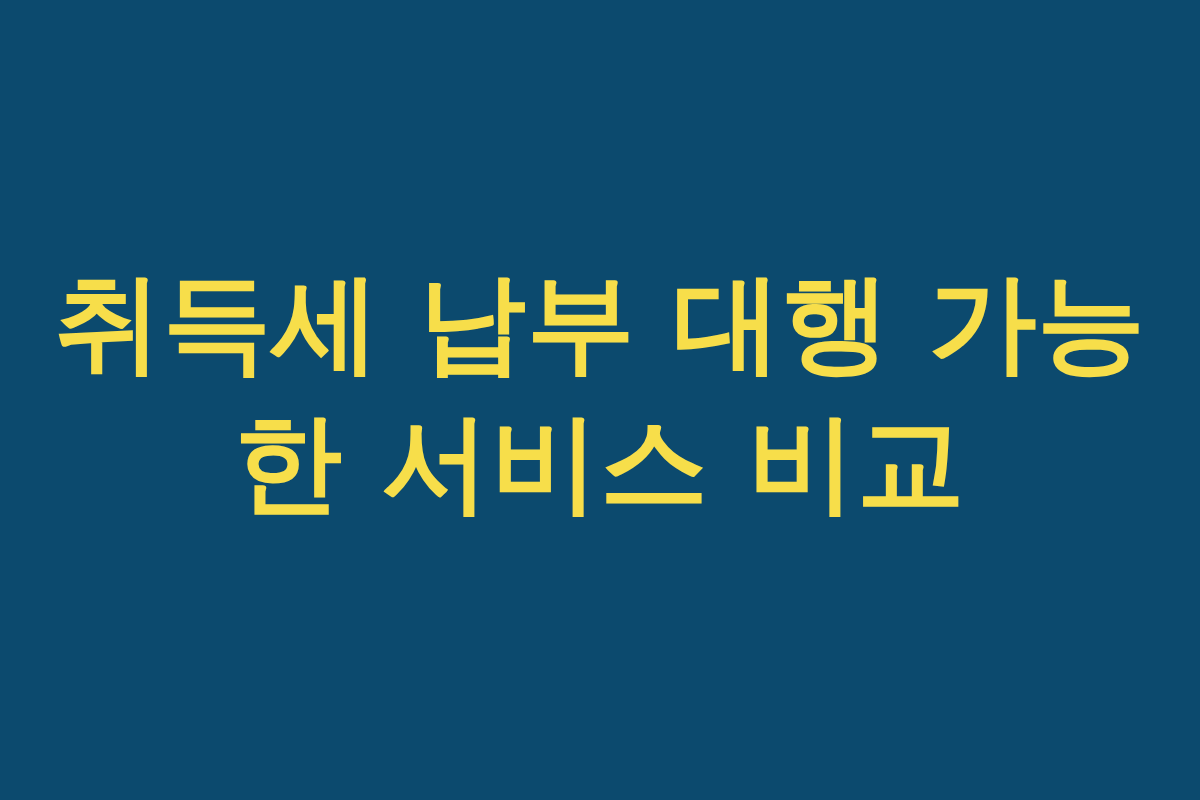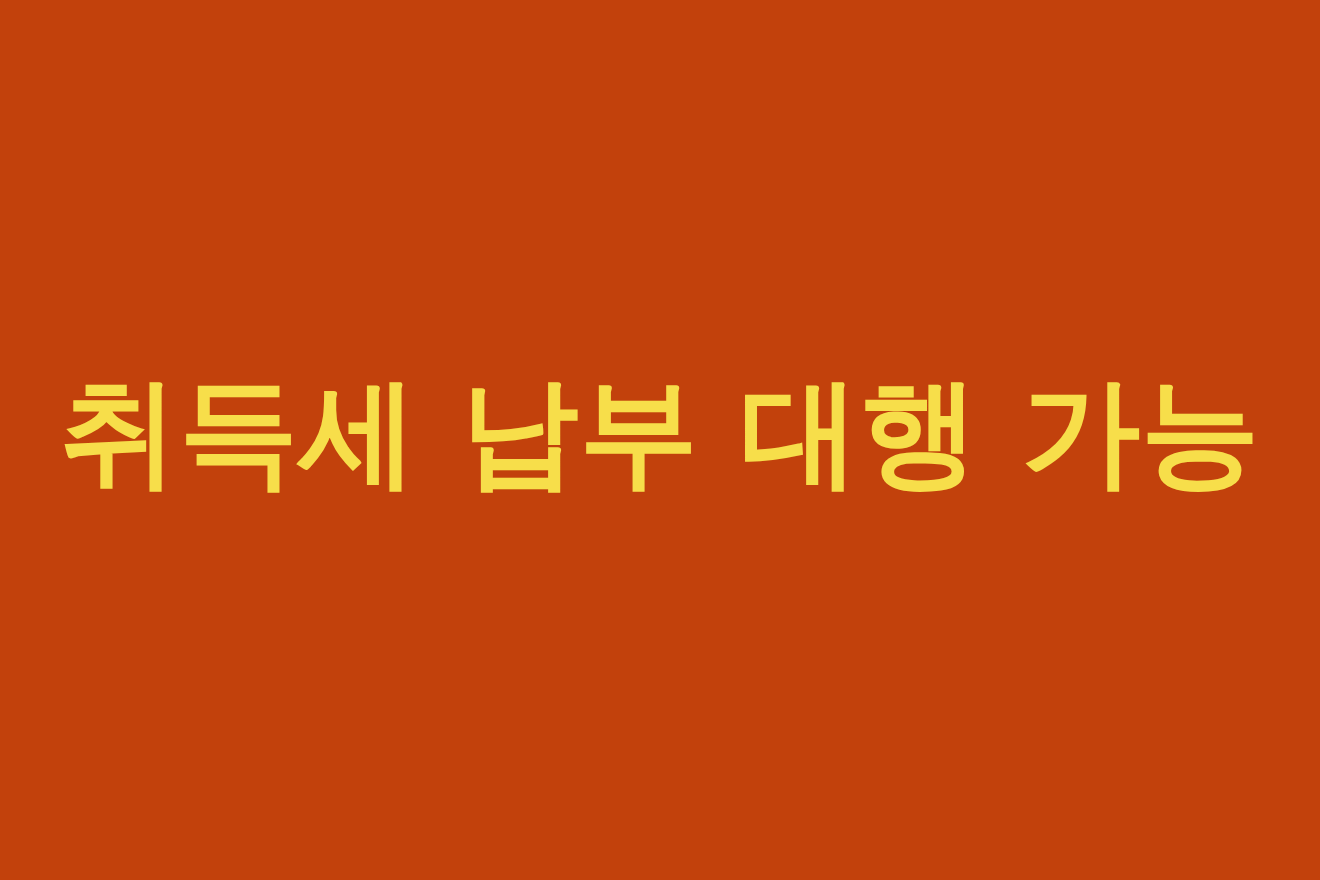--- a/index.html
+++ b/index.html
@@ -12,21 +12,21 @@
 
   body {
     background: #106b61;
     font-family: "Liberation Sans", "DejaVu Sans", sans-serif;
   }
 
   #banner {
     position: relative;
     width: 1200px;
     height: 800px;
-    background: #c2410c;
+    background: #0c4a6e;
     display: flex;
     align-items: center;
     justify-content: center;
   }
 
   #title-block {
     width: 1000px;
     text-align: center;
     display: flex;
     flex-direction: column;
@@ -56,16 +56,17 @@
 </style>
 </head>
 <body>
 
 <div id="banner">
 
   <div id="title-block">
 
     <span class="title-line line-1">취득세 납부 대행 가능</span>
 
+    <span class="title-line line-2">한 서비스 비교</span>
 
   </div>
 
 </div>
 
 </body></html>

